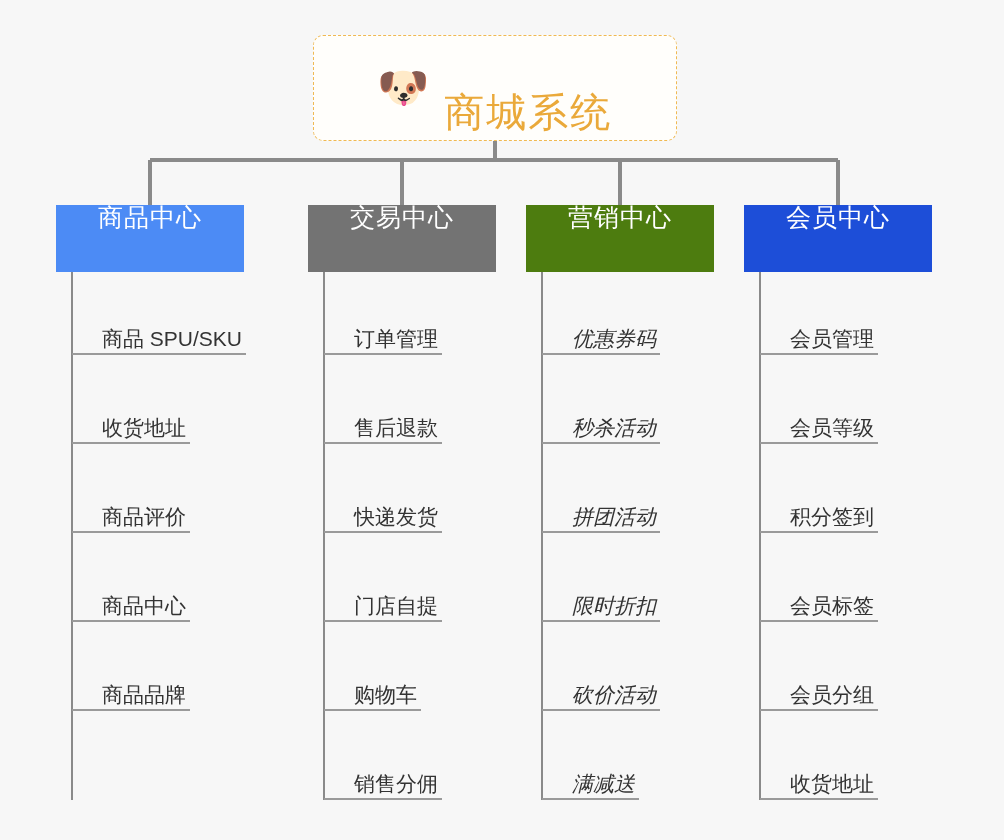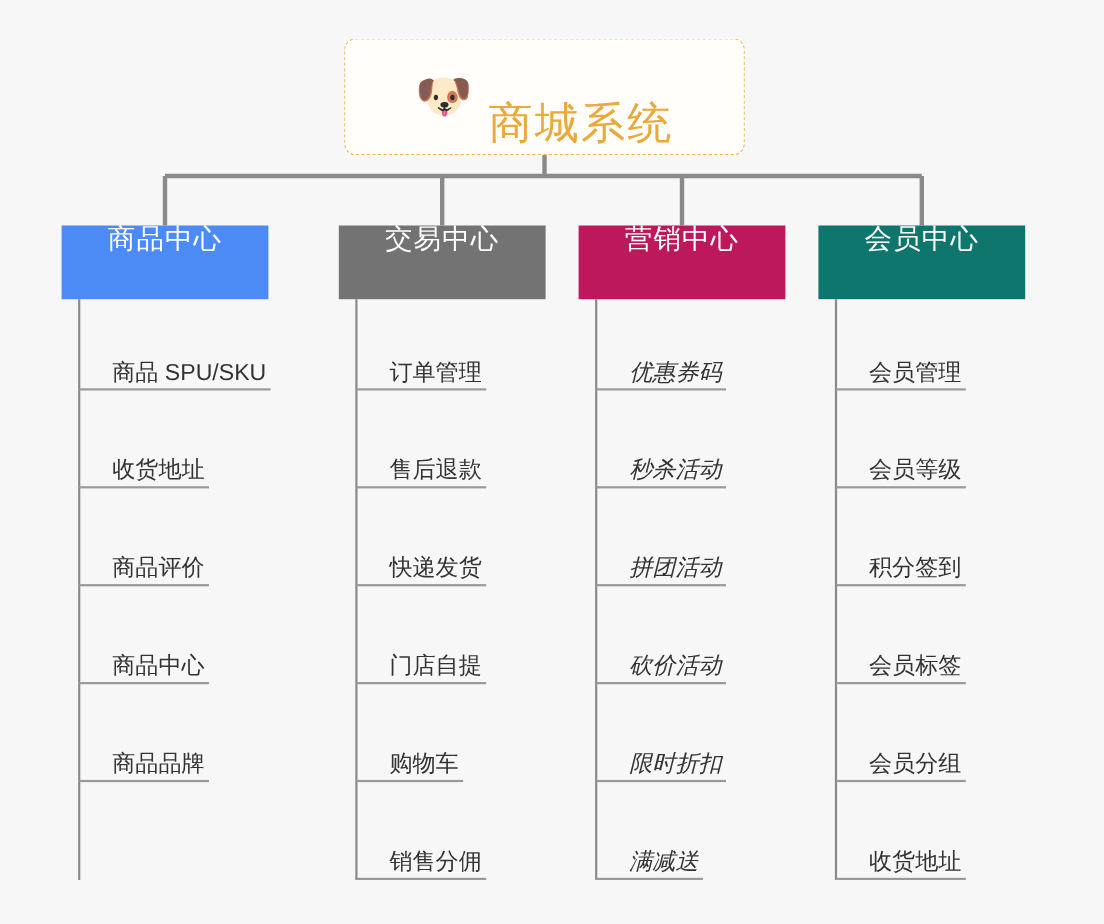--- a/index.html
+++ b/index.html
@@ -183,50 +183,50 @@
         </div>
         <div class="leaf-item">
           <span class="leaf-text">购物车</span>
           <span class="leaf-underline" style="width: 97px;"></span>
         </div>
         <div class="leaf-item">
           <span class="leaf-text">销售分佣</span>
           <span class="leaf-underline" style="width: 118px;"></span>
         </div>
       </div>
-      <div class="cat-box" style="left: 526px; background: #be185d;">
+      <div class="cat-box" style="left: 526px; background: #4d7c0f;">
         <span class="cat-label">营销中心</span>
       </div>
       <div class="leaf-col" style="left: 542px; font-style: italic;">
         <div class="leaf-item">
           <span class="leaf-text">优惠券码</span>
           <span class="leaf-underline" style="width: 118px;"></span>
         </div>
         <div class="leaf-item">
           <span class="leaf-text">秒杀活动</span>
           <span class="leaf-underline" style="width: 118px;"></span>
         </div>
         <div class="leaf-item">
           <span class="leaf-text">拼团活动</span>
           <span class="leaf-underline" style="width: 118px;"></span>
         </div>
         <div class="leaf-item">
+          <span class="leaf-text">限时折扣</span>
+          <span class="leaf-underline" style="width: 118px;"></span>
+        </div>
+        <div class="leaf-item">
           <span class="leaf-text">砍价活动</span>
-          <span class="leaf-underline" style="width: 118px;"></span>
-        </div>
-        <div class="leaf-item">
-          <span class="leaf-text">限时折扣</span>
           <span class="leaf-underline" style="width: 118px;"></span>
         </div>
         <div class="leaf-item">
           <span class="leaf-text">满减送</span>
           <span class="leaf-underline" style="width: 97px;"></span>
         </div>
       </div>
-      <div class="cat-box" style="left: 744px; background: #0f766e;">
+      <div class="cat-box" style="left: 744px; background: #1d4ed8;">
         <span class="cat-label">会员中心</span>
       </div>
       <div class="leaf-col" style="left: 760px;">
         <div class="leaf-item">
           <span class="leaf-text">会员管理</span>
           <span class="leaf-underline" style="width: 118px;"></span>
         </div>
         <div class="leaf-item">
           <span class="leaf-text">会员等级</span>
           <span class="leaf-underline" style="width: 118px;"></span>

